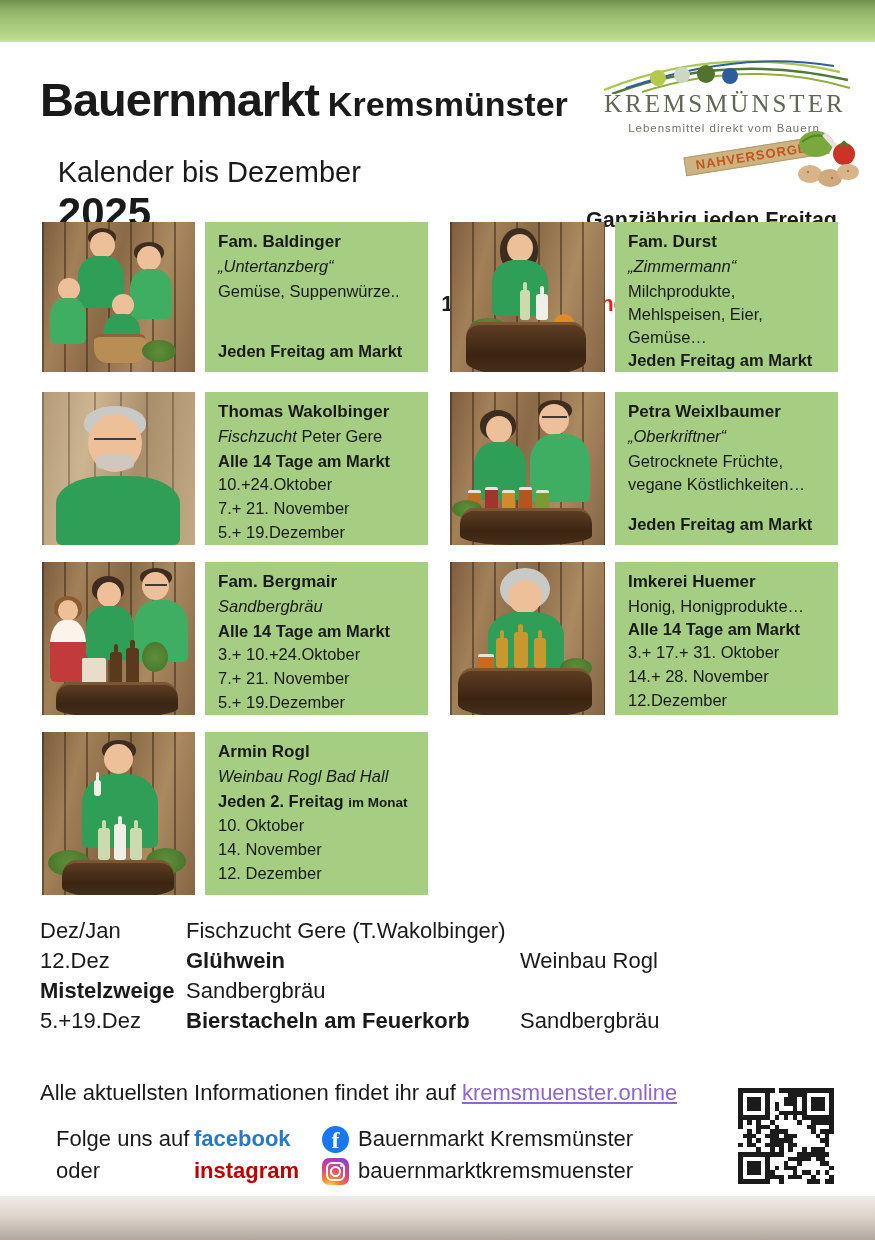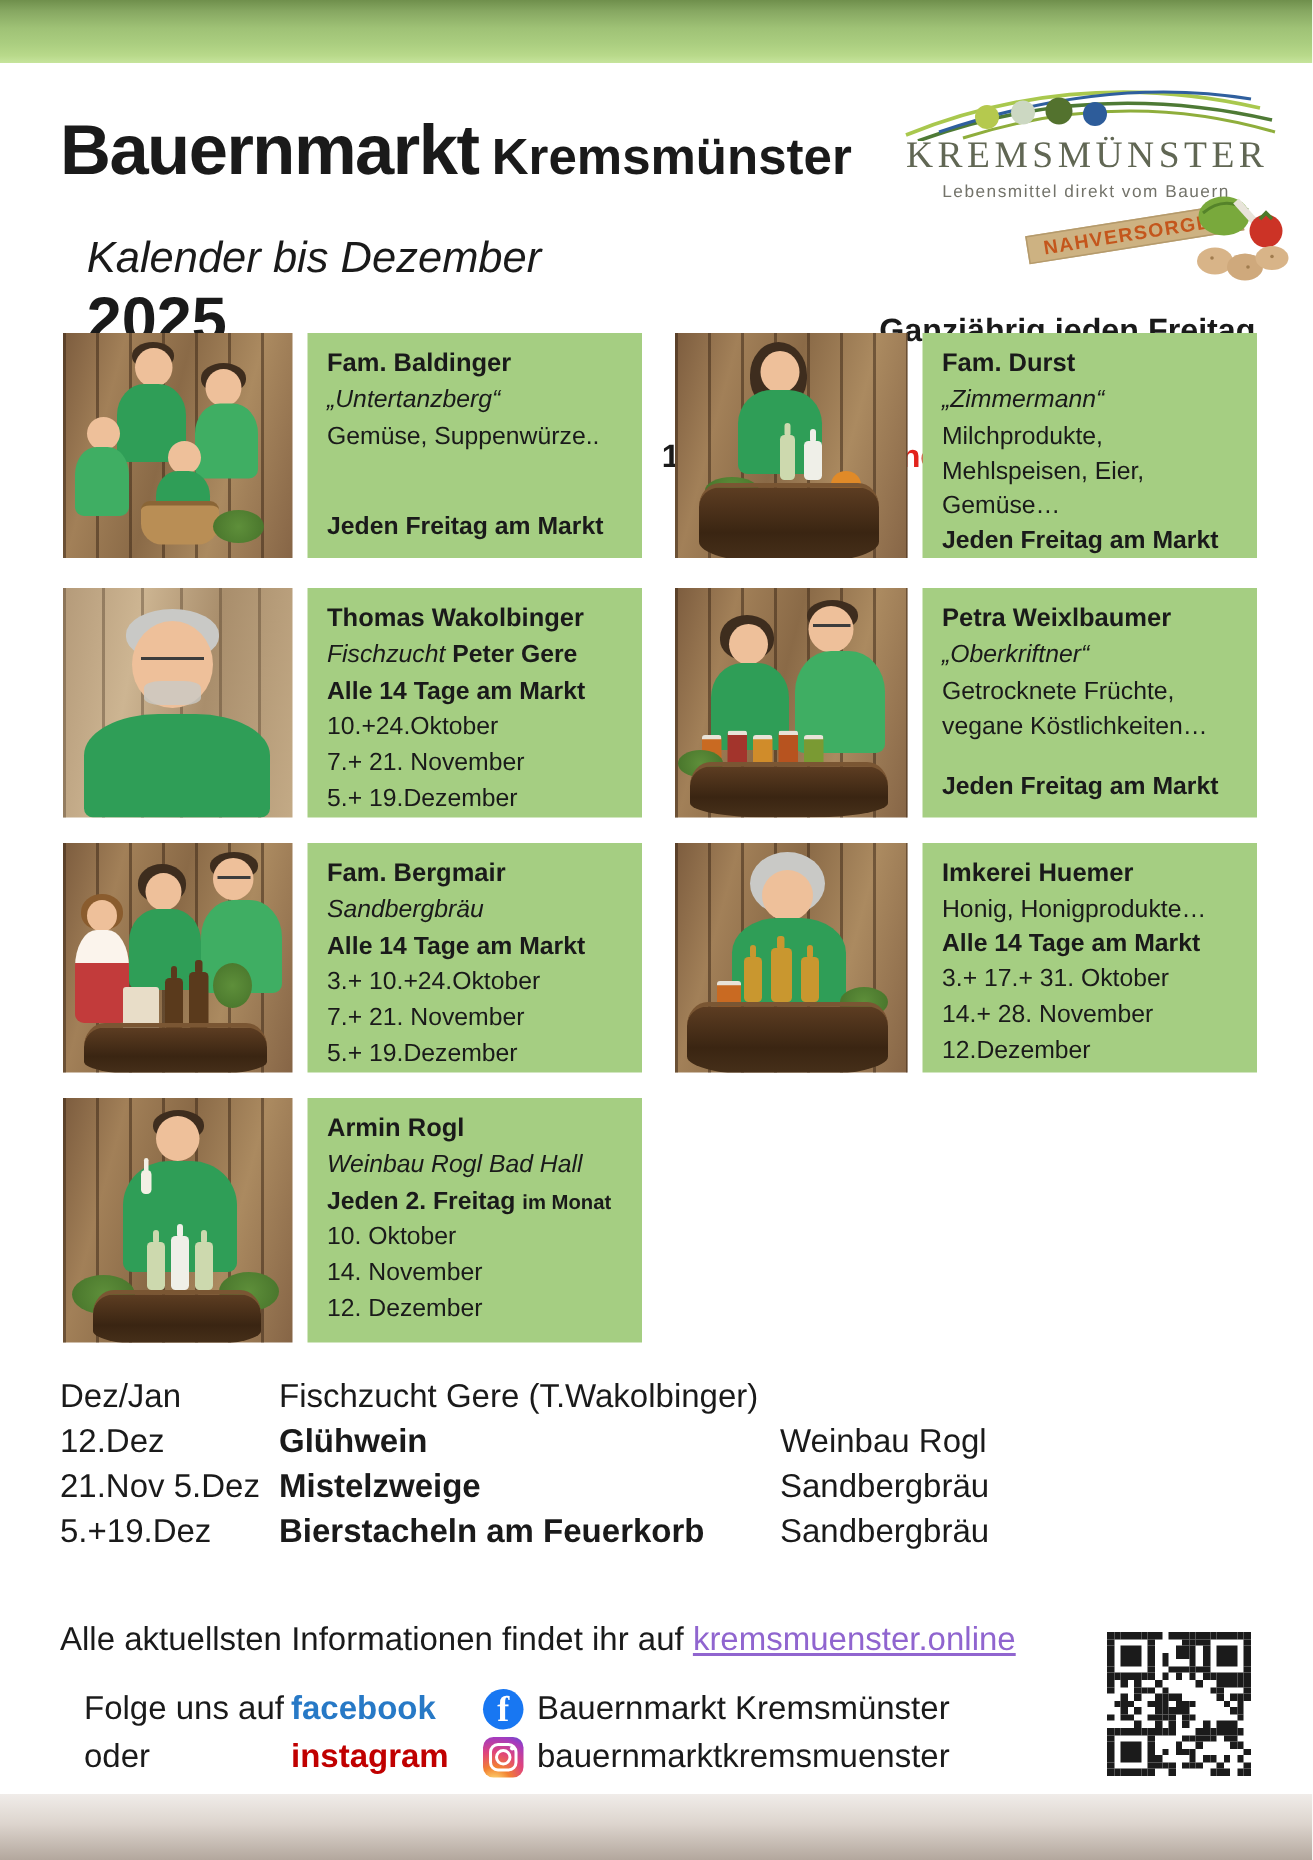--- a/index.html
+++ b/index.html
@@ -8,21 +8,21 @@
   
   .top-bar{position:absolute;left:0;top:0;width:875px;height:42px;
     background:linear-gradient(180deg,#6f8f4c 0%,#87a862 18%,#9fc276 45%,#abce80 70%,#b8d98a 88%,#c6e49c 100%);}
   .bottom-bar{position:absolute;left:0;top:1196px;width:875px;height:44px;
     background:linear-gradient(180deg,#f0ece9 0%,#ddd5ce 45%,#b3a79d 100%);}
   
   .title{position:absolute;left:40px;top:72px;white-space:nowrap;}
   .title .big{font-size:47px;font-weight:bold;letter-spacing:-1px;}
   .title .small{font-size:34px;font-weight:bold;}
   .subtitle{position:absolute;left:40px;top:138px;white-space:pre-wrap;}
-  .subtitle .reg{font-size:29px;font-style:italic;}
+  .subtitle .reg{font-size:29px;}
   .subtitle .yr{font-size:42px;font-weight:bold;}
   
   .logo{position:absolute;left:598px;top:50px;width:264px;height:138px;}
   .logo svg{position:absolute;left:0;top:0;}
   .logo .wordmark{position:absolute;left:6px;top:40px;width:240px;text-align:center;
     font-family:"Liberation Serif",serif;font-size:25px;letter-spacing:3px;color:#616754;
     text-transform:uppercase;}
   .logo .tagline{position:absolute;left:6px;top:72px;width:240px;text-align:center;
     font-size:11.5px;letter-spacing:1px;color:#73736a;}
   .badge{position:absolute;left:86px;top:96px;transform:rotate(-9deg);
@@ -54,21 +54,21 @@
   .bottle.amber{background:#c9972f;}
   .bottle.brown{background:#5a3a1c;}
   .bottle.white{background:#efefe8;}
   .jar{position:absolute;background:#c96a22;border-radius:2px;border-top:3px solid #e8e3d8;}
   .blob{position:absolute;background:radial-gradient(circle,#5e8f3a,#46722a);border-radius:50%;}
   .basket{position:absolute;background:#b98e55;border-radius:6px 6px 14px 14px;border-top:3px solid #8a6536;}
   .vbox{position:absolute;box-sizing:border-box;background:#a5ce82;padding:9px 13px 8px 13px;
     display:flex;flex-direction:column;font-size:16.5px;line-height:21px;}
   .v-name{font-weight:bold;font-size:17px;margin-bottom:4px;}
   .v-sub{font-style:italic;margin-bottom:4px;}
-  .v-sub .bold{font-style:normal;font-weight:bold;}
+  .v-sub .bold{font-style:normal;font-weight:normal;}
   .v-line{margin-bottom:2px;}
   .v-freq{font-weight:bold;margin-bottom:2px;}
   .v-freq.bottom{margin-top:auto;margin-bottom:2px;}
   .v-freq .suffix{font-size:13.5px;}
   .v-date{margin-bottom:3px;}
   
   .specials{position:absolute;left:40px;top:916px;width:800px;}
   .sp-head{font-size:23px;font-weight:bold;margin-bottom:8px;}
   .sp-row{display:grid;grid-template-columns:146px 334px 1fr;font-size:22px;line-height:30px;}
   .sp-item{font-weight:bold;}
@@ -310,21 +310,20 @@
     <div class="sp-row">
       <span class="sp-date">Dez/Jan</span>
       <span class="sp-vendor">Fischzucht Gere (T.Wakolbinger)</span>
     </div>
     <div class="sp-row">
       <span class="sp-date">12.Dez</span>
       <span class="sp-item">Glühwein</span>
       <span class="sp-vendor">Weinbau Rogl</span>
     </div>
     <div class="sp-row">
-      <span class="sp-date">21.Nov 5.Dez</span>
       <span class="sp-item">Mistelzweige</span>
       <span class="sp-vendor">Sandbergbräu</span>
     </div>
     <div class="sp-row">
       <span class="sp-date">5.+19.Dez</span>
       <span class="sp-item">Bierstacheln am Feuerkorb</span>
       <span class="sp-vendor">Sandbergbräu</span>
     </div>
   </div>
 

